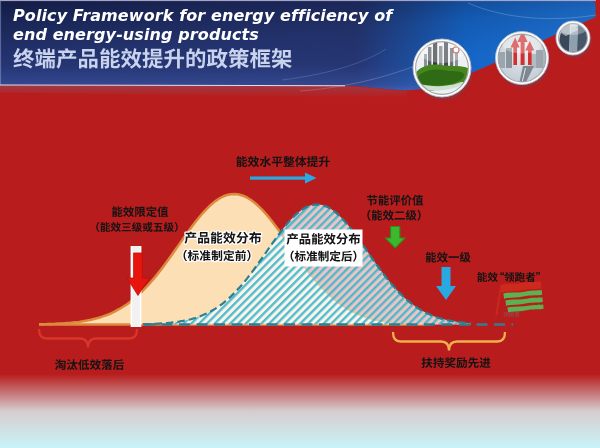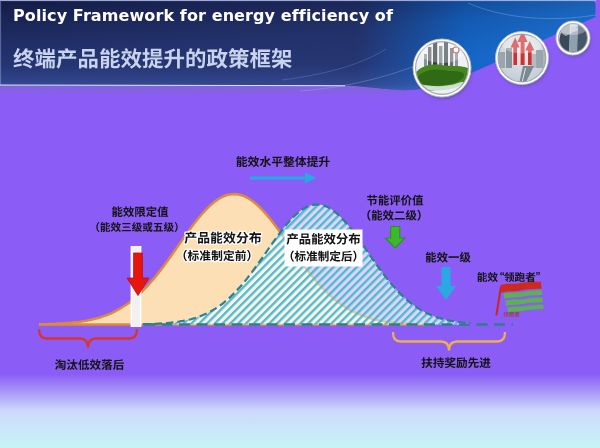--- a/index.html
+++ b/index.html
@@ -1,17 +1,17 @@
 <!DOCTYPE html>
 <html><head>
 <meta charset="utf-8">
 <style>
   html,body { margin:0; padding:0; background:#ffffff; }
-  #slide { position:relative; width:600px; height:448px; background:#8b5cf6; overflow:hidden;
-           font-family:"DejaVu Sans","Liberation Sans",sans-serif; }
+  #slide { position:relative; width:600px; height:448px; background:#b91c1c; overflow:hidden;
+           font-family:"DejaVu Sans","Liberation Sans",sans-serif;font-style:italic; }
   #art { position:absolute; left:0; top:0; }
   .hdr-text { position:absolute; left:13px; top:7px; color:#ffffff; font-weight:bold;
               font-size:16px; line-height:18.5px; letter-spacing:0.1px; white-space:nowrap; }
   .cjk-live { position:absolute; color:transparent; font-weight:bold; white-space:pre;
               pointer-events:none; line-height:1.1; }
 </style>
 </head>
 <body>
 
 <div id="slide">
@@ -375,20 +375,21 @@
         <use href="#cg8fdb" x="500"></use>
       </g>
 <g class="svgtext" fill="#994444" transform="translate(503,316.5) scale(0.055999999999999994)">
         <use href="#cg9886" x="0"></use>
         <use href="#cg8dd1" x="100"></use>
         <use href="#cg8005" x="200"></use>
       </g>
 </svg>
 <div class="hdr-text">
   <div>Policy Framework for energy efficiency of</div>
+  <div>end energy-using products</div>
 </div>
 <div class="cjk-live" style="left:13.0px;top:47.6px;width:240px;font-size:21.5px;text-align:center;">终端产品能效提升的政策框架</div>
 <div class="cjk-live" style="left:163.0px;top:155.6px;width:240px;font-size:17px;text-align:right;">能效水平整体提升</div>
 <div class="cjk-live" style="left:20.0px;top:206.0px;width:240px;font-size:11.4px;text-align:center;">标准制定前</div>
 <div class="cjk-live" style="left:17.0px;top:221.7px;width:240px;font-size:10.6px;text-align:center;">（能效水平整体提升）</div>
 <div class="cjk-live" style="left:103.0px;top:231.1px;width:240px;font-size:12.9px;text-align:center;">产品能效分布</div>
 <div class="cjk-live" style="left:97.0px;top:262px;width:240px;font-size:15px;text-align:center;">（标准制定前）</div>
 <div class="cjk-live" style="left:203.5px;top:232.6px;width:240px;font-size:12.4px;text-align:center;">产品能效分布</div>
 <div class="cjk-live" style="left:203.5px;top:250.3px;width:200px;font-size:11.6px;text-align:center;">（标准制定后）</div>
 <div class="cjk-live" style="left:274.0px;top:209.5px;width:240px;font-size:11.4px;text-align:center;">（能效二级）</div>

